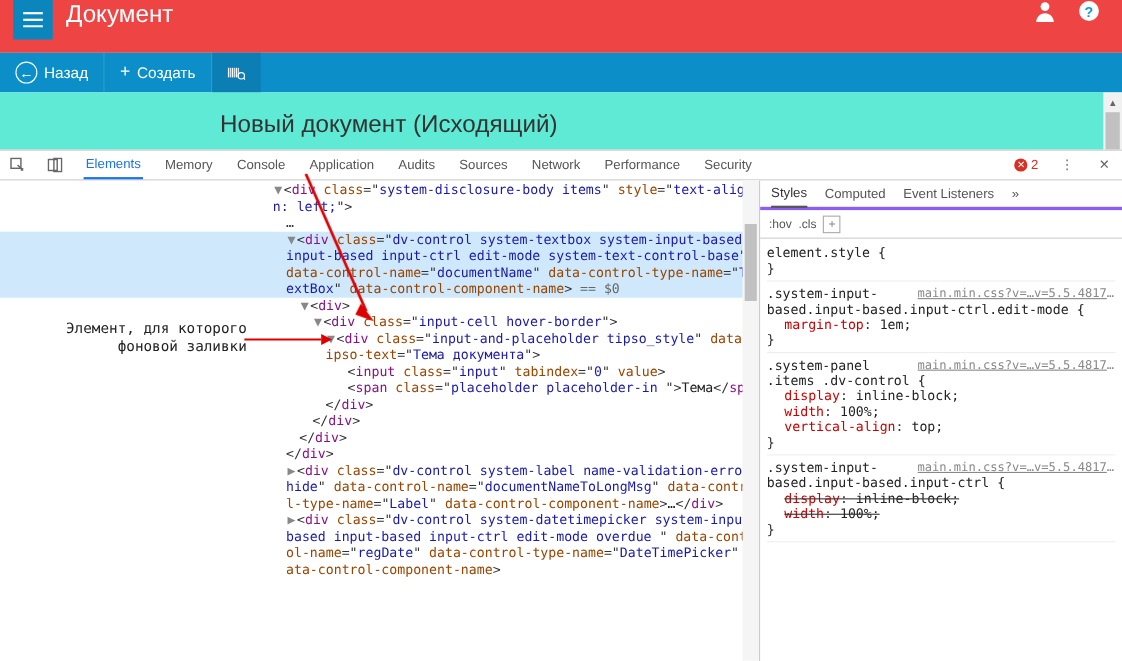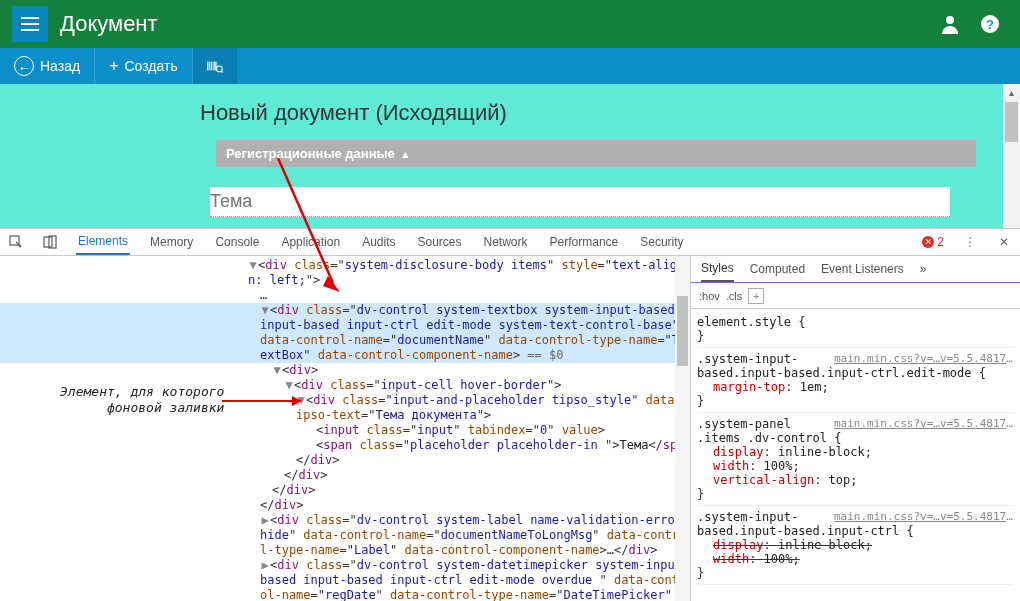--- a/index.html
+++ b/index.html
@@ -1,19 +1,19 @@
 <!DOCTYPE html>
 <html><head>
 <meta charset="utf-8">
 <style>
 * { box-sizing: border-box; margin: 0; padding: 0; }
 body { font-family: "Segoe UI", Arial, sans-serif; font-size: 13px; color: #333; background: #fff; width: 1020px; height: 601px; overflow: hidden; position: relative; }
 
 
-.app-header { background: #15803d; height: 48px; display: flex; align-items: center; padding: 0 12px; color: #fff; }
+.app-header { background: #ef4444; height: 48px; display: flex; align-items: flex-start; padding: 0 12px; color: #fff; }
 .menu-icon { width: 36px; height: 36px; display: flex; align-items: center; justify-content: center; background: #0b86bd; margin-right: 12px; cursor: pointer; }
 .menu-icon svg { width: 18px; height: 14px; }
 .app-title { font-size: 22px; font-weight: 300; flex: 1; }
 .header-right { display: flex; gap: 20px; align-items: center; padding-right: 8px; }
 .header-icon { width: 20px; height: 20px; cursor: pointer; }
 
 
 .sub-toolbar { background: #0c8ec8; height: 36px; display: flex; align-items: center; color: #fff; }
 .tb-btn { display: flex; align-items: center; height: 36px; padding: 0 14px; cursor: pointer; gap: 6px; font-size: 14px; }
 .tb-btn.back { border-right: 1px solid rgba(255,255,255,0.15); }
@@ -26,21 +26,21 @@
 .doc-area { height: 144px; overflow-y: auto; background: #5eead4; position: relative; padding-left: 200px; padding-top: 16px; }
 .doc-title { font-size: 22px; font-weight: 400; color: #333; margin-bottom: 14px; }
 .panel-header { background: #b0b0b0; color: #fff; padding: 6px 10px; font-size: 13px; font-weight: bold; width: 760px; margin-left: 16px; }
 .panel-body { width: 760px; padding: 20px 10px 10px 10px; }
 .theme-input { width: 100%; border: none; border-bottom: 1px dotted #999; font-size: 18px; color: #888; padding: 4px 0; outline: none; }
 .scrollbar-v { position: absolute; right: 0; top: 84px; bottom: 228px; width: 17px; background: #f1f1f1; }
 .scrollbar-thumb { position: absolute; left: 2px; right: 2px; top: 18px; height: 40px; background: #c1c1c1; }
 .scrollbar-arrow { position: absolute; left: 0; right: 0; height: 17px; display: flex; align-items: center; justify-content: center; font-size: 10px; color: #666; }
 
 
-.devtools { position: absolute; left: 0; right: 0; bottom: 0; height: 373px; background: #fff; border-top: 1px solid #ccc; display: flex; flex-direction: column; }
+.devtools { position: absolute; left: 0; right: 0; bottom: 0; height: 465px; background: #fff; border-top: 1px solid #ccc; display: flex; flex-direction: column; }
 .dt-tabs { height: 27px; border-bottom: 1px solid #ccc; display: flex; align-items: center; padding: 0 8px; gap: 18px; font-size: 12px; color: #555; }
 .dt-tabs .tab { padding: 5px 2px; cursor: pointer; }
 .dt-tabs .tab.active { color: #1a73e8; border-bottom: 2px solid #1a73e8; }
 .dt-tabs .spacer { flex: 1; }
 .dt-tabs .err { color: #d93025; display: flex; align-items: center; gap: 3px; }
 .dt-tabs .err-circle { width: 12px; height: 12px; border-radius: 50%; background: #d93025; color: #fff; font-size: 9px; display: flex; align-items: center; justify-content: center; }
 .dt-icon { width: 16px; height: 16px; cursor: pointer; display: flex; align-items: center; justify-content: center; color: #666; }
 
 .dt-body { flex: 1; display: flex; overflow: hidden; }
 .dt-elements { width: 690px; overflow: auto; font-family: Menlo, Consolas, monospace; font-size: 12px; line-height: 15px; padding: 2px 0 0 0; position: relative; }
@@ -49,37 +49,37 @@
 .node { white-space: nowrap; }
 .node .tag { color: #881280; }
 .node .attr-name { color: #994500; }
 .node .attr-value { color: #1a1aa6; }
 .node .txt { color: #222; }
 .node.hl { background: #cfe8fc; }
 .caret { color: #888; width: 10px; display: inline-block; text-align: center; }
 .eq0 { color: #666; }
 .dt-elements .wrap { white-space: normal; word-break: break-all; padding-left: 0; }
 
-.styles-tabs { height: 27px; border-bottom: 1px solid #8b5cf6; display: flex; align-items: center; gap: 16px; padding: 0 10px; font-size: 12px; color: #555; }
+.styles-tabs { height: 27px; border-bottom: 3px solid #8b5cf6; display: flex; align-items: center; gap: 16px; padding: 0 10px; font-size: 12px; color: #555; }
 .styles-tabs .stab { cursor: pointer; padding: 5px 0; }
 .styles-tabs .stab.active { color: #333; border-bottom: 2px solid #555; }
 .styles-filter { height: 26px; border-bottom: 1px solid #ccc; display: flex; align-items: center; padding: 0 8px; gap: 6px; font-size: 11px; color: #888; }
 .styles-filter input { border: none; outline: none; flex: 1; font-size: 11px; }
 .styles-filter .hov, .styles-filter .cls { color: #555; cursor: pointer; }
 .styles-filter .plus-btn { border: 1px solid #aaa; width: 16px; height: 16px; display: flex; align-items: center; justify-content: center; cursor: pointer; }
 .styles-content { flex: 1; overflow: auto; font-family: Menlo, Consolas, monospace; font-size: 12px; padding: 4px 6px; }
 .rule { border-bottom: 1px solid #eee; padding: 2px 0 4px 0; margin-bottom: 2px; }
 .rule .selector { color: #222; }
 .rule .source { float: right; color: #888; text-decoration: underline; font-size: 11px; max-width: 180px; overflow: hidden; text-overflow: ellipsis; white-space: nowrap; }
 .rule .prop { color: #c80000; }
 .rule .val { color: #222; }
 .rule .strike { text-decoration: line-through; }
 .rule-body { padding-left: 16px; }
 
-.annotation { position: absolute; font-size: 13px; color: #222; text-align: right; line-height: 16px; font-style: italic; }
+.annotation { position: absolute; font-size: 13px; color: #222; text-align: right; line-height: 16px; }
 .arrow { position: absolute; pointer-events: none; }
 .dt-scroll { position: absolute; right: 0; top: 0; bottom: 0; width: 15px; background: #f5f5f5; }
 .dt-scroll .th { position: absolute; left: 2px; right: 2px; top: 40px; height: 70px; background: #c1c1c1; }
 
 .chevron { font-size: 11px; color: #666; }
 </style>
 </head>
 <body>
 
 <div class="app-header">

